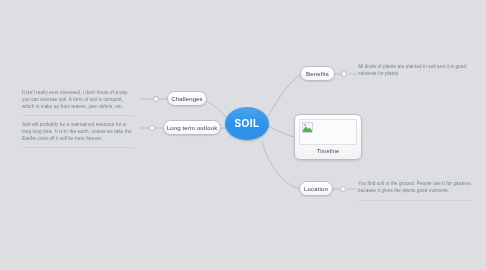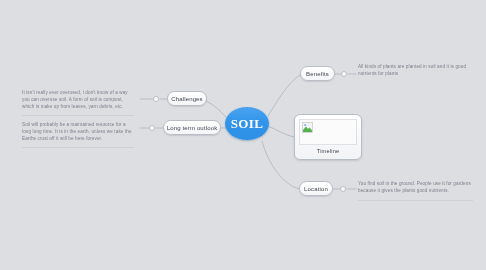--- a/index.html
+++ b/index.html
@@ -38,24 +38,23 @@
     height: 33px;
     border-radius: 50% / 50%;
     background: linear-gradient(180deg, #4aa3f0 0%, #2f93e8 52%, #2e90e6 100%);
     box-shadow: 0 1px 2px rgba(40,80,120,0.35);
     display: flex;
     align-items: center;
     justify-content: center;
   }
   .central-node .label {
     color: #ffffff;
-    font-size: 13px;
+    font-size: 10px;
     font-weight: bold;
     letter-spacing: 0.4px;
-    font-family: Liberation Serif, serif;
   }
 
   
   .pill {
     position: absolute;
     height: 15px;
     border: 1px solid #b9bdc4;
     border-radius: 9px;
     background: linear-gradient(180deg, #ffffff 0%, #f4f5f7 100%);
     box-shadow: 0 1px 1px rgba(120,125,135,0.22);

